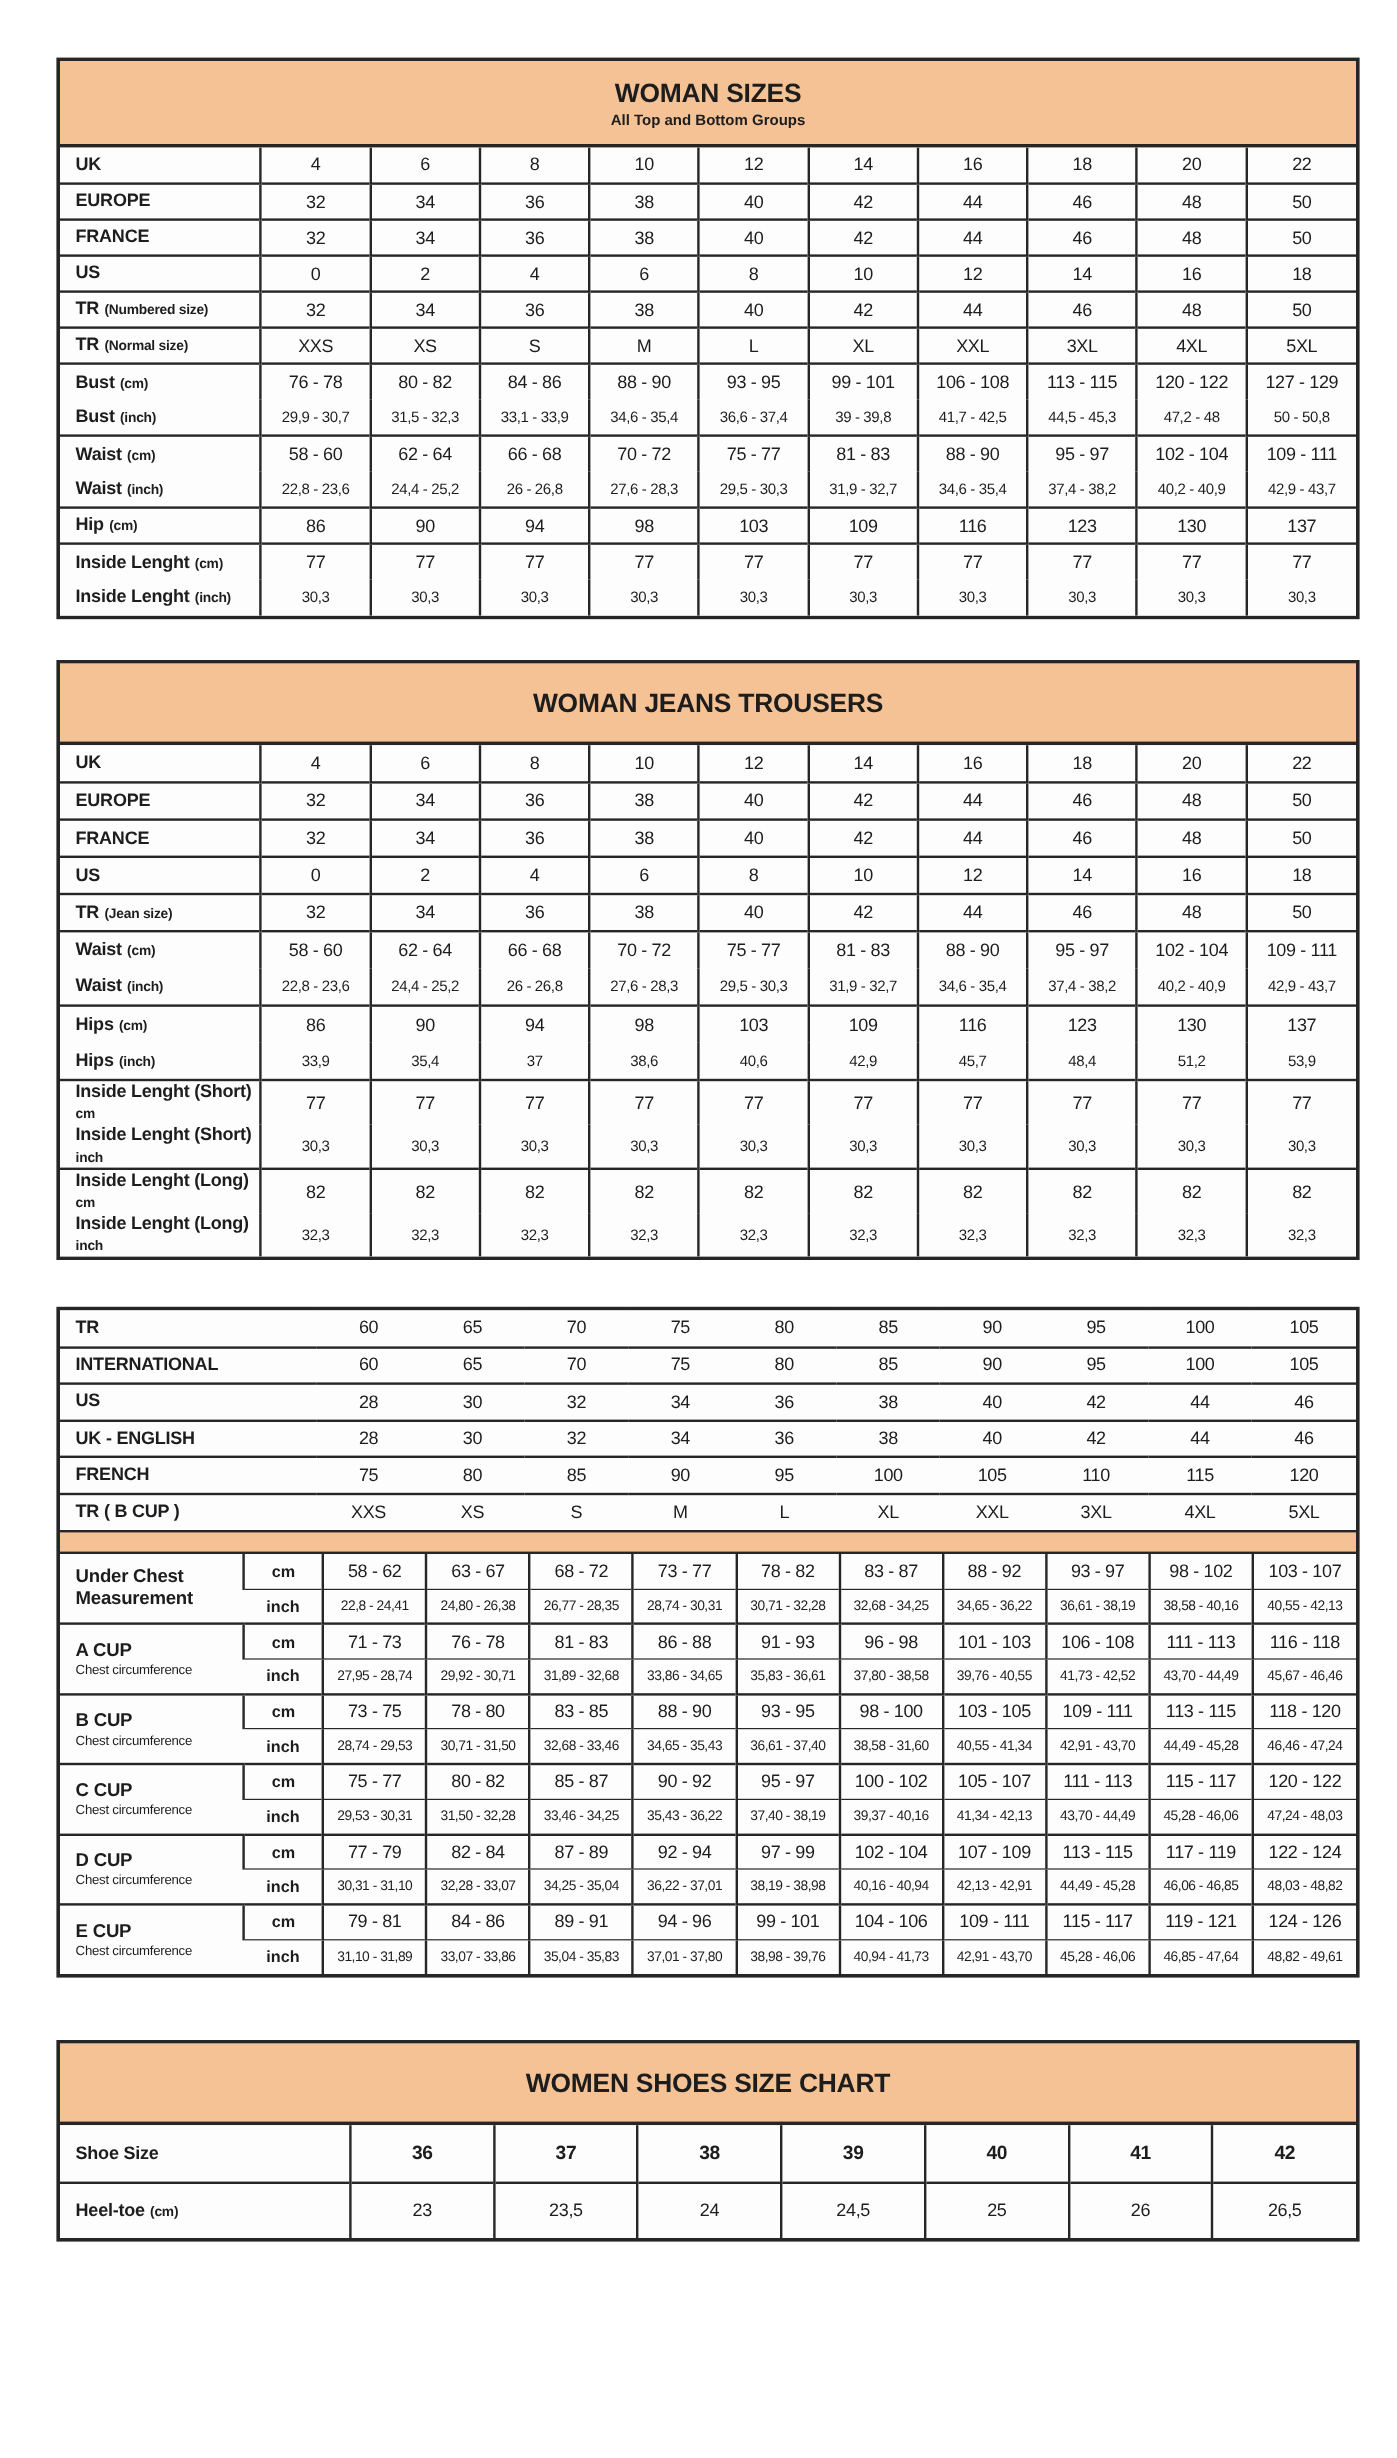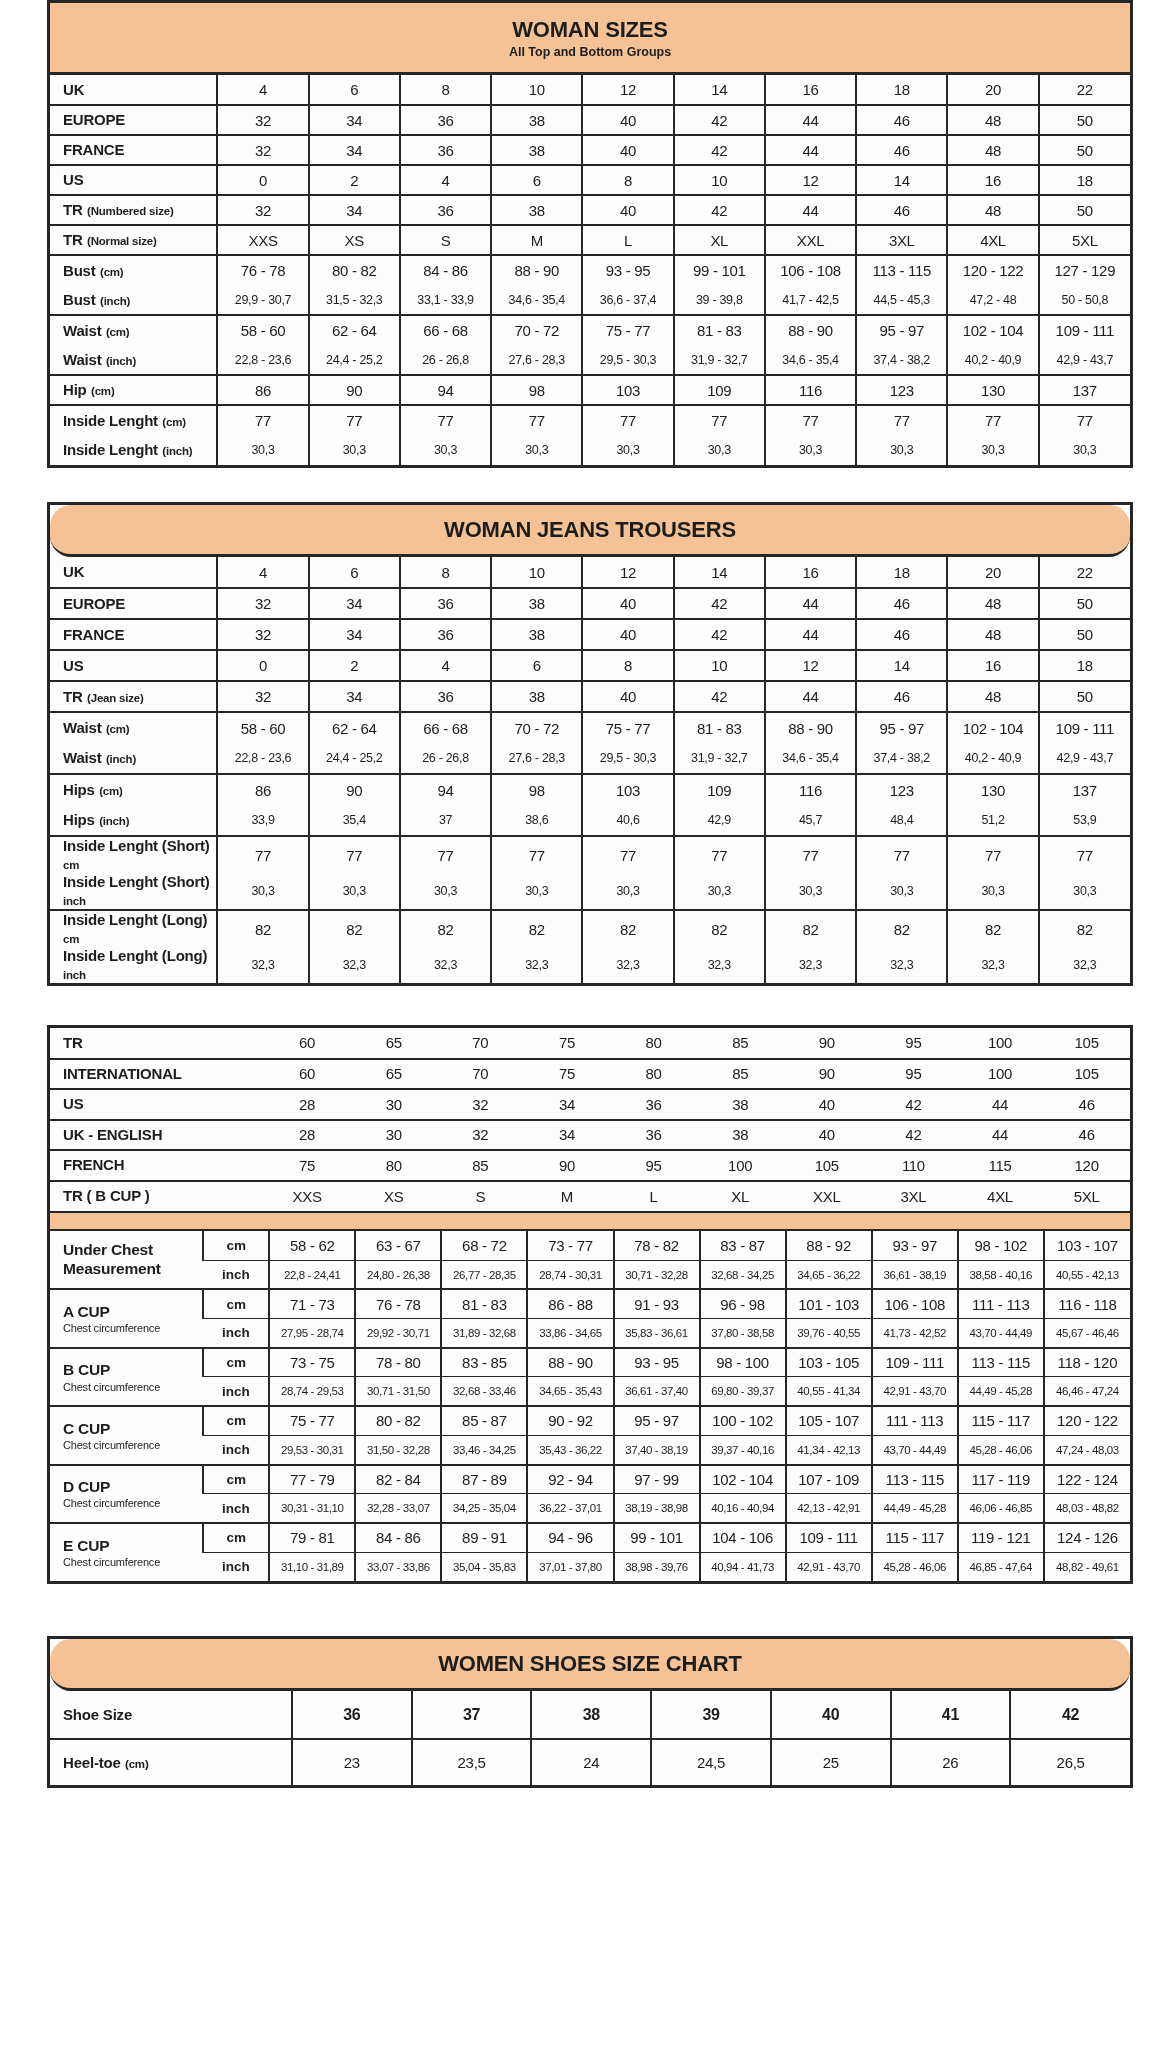--- a/index.html
+++ b/index.html
@@ -9,37 +9,37 @@
     --cellbg:#fdfdfd;
   }
   *{box-sizing:border-box;margin:0;padding:0;}
   html,body{width:1164px;background:#ffffff;}
   body{
     height:2048px;
     font-family:"Liberation Sans","DejaVu Sans",sans-serif;
     color:var(--tc);
     overflow:hidden;
   }
-  .page{width:1086px;margin-left:47px;}
+  .page{width:1086px;margin-left:47px;padding-top:48px;}
 
   .size-table{
     border:3px solid var(--bc);
     background:var(--cellbg);
     width:100%;
   }
   .tbl-head{
     background:var(--peach);
     border-bottom:3px solid var(--bc);
     text-align:center;
     display:flex;flex-direction:column;justify-content:center;align-items:center;
   }
   .tbl-head .title{font-size:22px;font-weight:bold;letter-spacing:-0.2px;}
   .tbl-head .subtitle{font-size:12.5px;font-weight:bold;margin-top:2px;}
   .head-t1{height:72px;}
-  .head-std{height:52px;border-radius:21px;}
+  .head-std{height:68px;}
 
   table.grid{width:100%;border-collapse:collapse;table-layout:fixed;}
   table.grid td{
     border-left:2px solid var(--bc);
     border-top:2px solid var(--bc);
     vertical-align:middle;
     text-align:center;
     background:var(--cellbg);
   }
   table.grid td:first-child{border-left:none;}
@@ -672,21 +672,21 @@
             <td class="val cm">113 - 115</td>
             <td class="val cm">118 - 120</td>
           </tr>
           <tr class="cg-inch">
             <td class="unit">inch</td>
             <td class="val inch-v">28,74 - 29,53</td>
             <td class="val inch-v">30,71 - 31,50</td>
             <td class="val inch-v">32,68 - 33,46</td>
             <td class="val inch-v">34,65 - 35,43</td>
             <td class="val inch-v">36,61 - 37,40</td>
-            <td class="val inch-v">69,80 - 39,37</td>
+            <td class="val inch-v">38,58 - 31,60</td>
             <td class="val inch-v">40,55 - 41,34</td>
             <td class="val inch-v">42,91 - 43,70</td>
             <td class="val inch-v">44,49 - 45,28</td>
             <td class="val inch-v">46,46 - 47,24</td>
           </tr>
           <tr class="cg-cm">
             <td class="cuplbl" rowspan="2">
               <div class="cup-main">C CUP</div>
               <div class="cup-sub">Chest circumference</div>
             </td>

